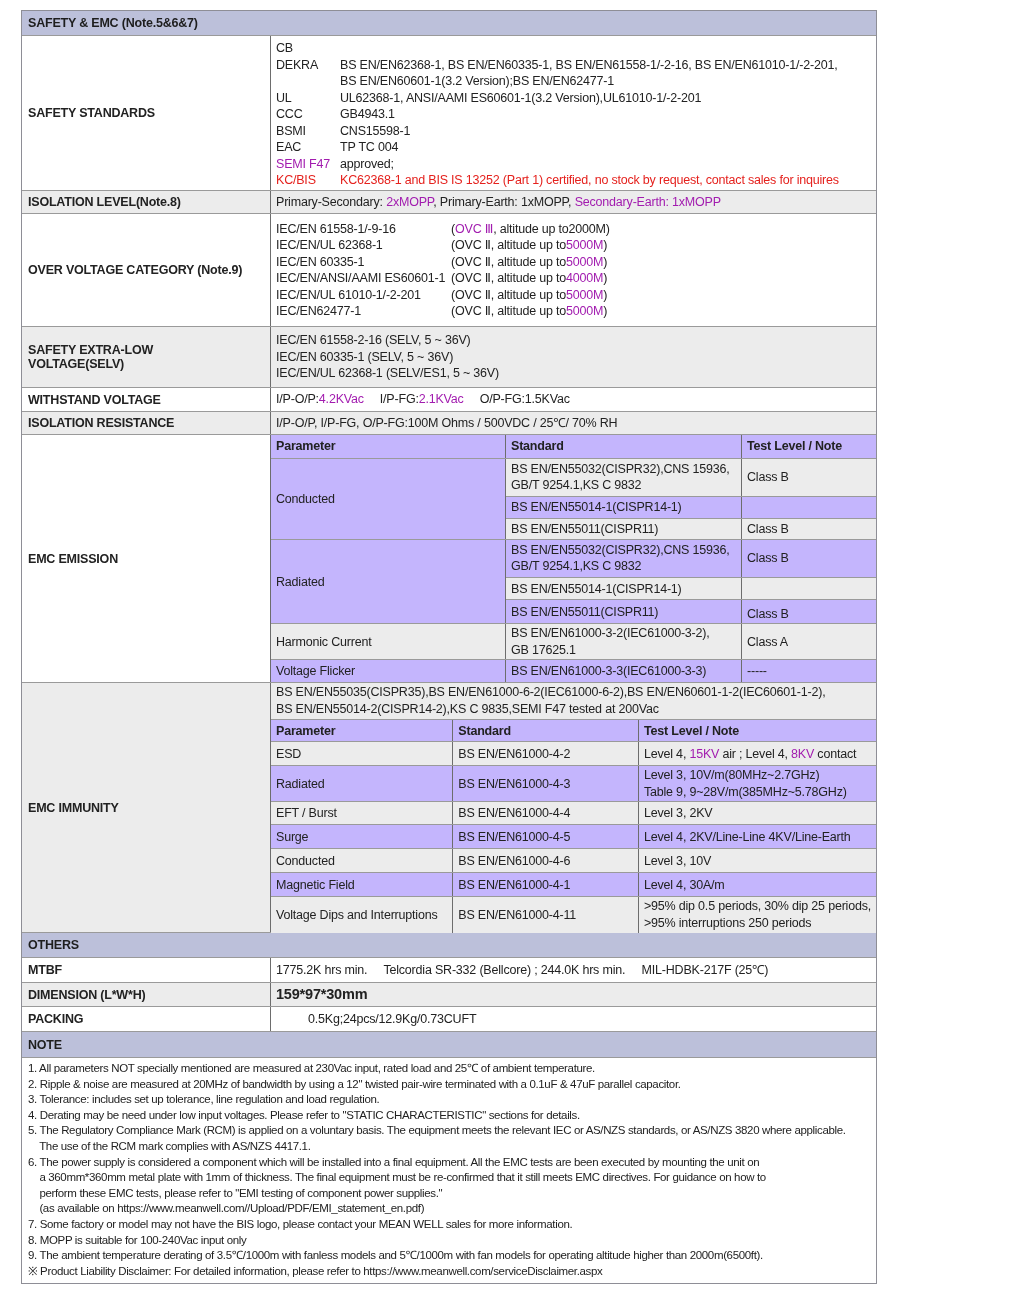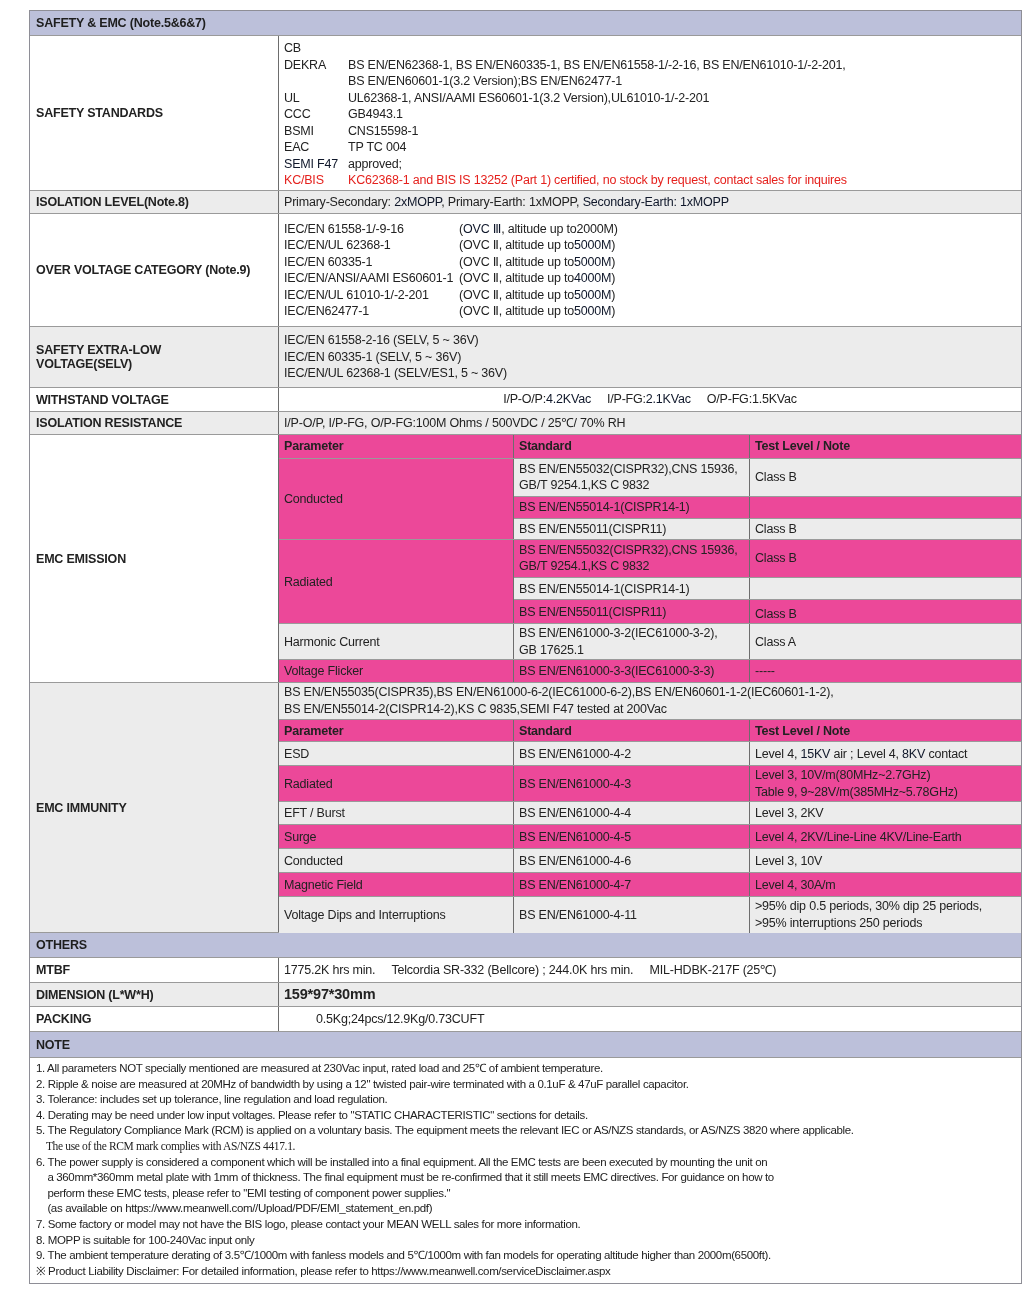--- a/index.html
+++ b/index.html
@@ -1,40 +1,40 @@
 <!DOCTYPE html>
 <html><head>
 <meta charset="utf-8">
 <style>
   html, body { margin:0; padding:0; background:#ffffff; }
   body { width:1024px; height:1291px; position:relative; font-family:"Liberation Sans", sans-serif; color:#222; font-size:12px; overflow:hidden; }
-  .sheet { position:absolute; left:29px; top:10px; width:993px; border:1px solid #8e8e96; box-sizing:border-box; }
+  .sheet { position:absolute; left:21px; top:10px; width:856px; border:1px solid #8e8e96; box-sizing:border-box; }
   .row { display:flex; border-bottom:1px solid #9a9a9a; box-sizing:border-box; }
   .row:last-child { border-bottom:none; }
   .hdr { background:#bcc0da; font-weight:bold; font-size:12.5px; padding:0 6px; display:flex; align-items:center; color:#1e1e1e; letter-spacing:-0.2px; }
   .lbl { width:249px; flex:none; font-weight:bold; padding:0 6px; display:flex; align-items:center; border-right:1px solid #6d6d6d; box-sizing:border-box; font-size:12.5px; letter-spacing:-0.2px; }
   .val { flex:1; padding:0 5px; display:flex; flex-direction:column; justify-content:center; box-sizing:border-box; font-size:12.5px; letter-spacing:-0.2px; }
   .gray { background:#ececec; }
   .white { background:#ffffff; }
-  .teal { color:#0f172a; }
+  .teal { color:#a21caf; }
   .red { color:#e5211d; }
   .line { line-height:16.5px; white-space:nowrap; }
   .kv { display:flex; }
   .kv .k { width:64px; flex:none; }
   .ovc { display:flex; }
   .ovc .k { width:175px; flex:none; }
   
   .sub { width:100%; border-collapse:collapse; font-size:12.5px; letter-spacing:-0.2px; }
   .sub td { border-bottom:1px solid #9a9a9a; padding:0 5px; vertical-align:middle; }
   .sub tr:last-child td { border-bottom:none; }
   .sub td.c1 { width:224px; border-right:1px solid #6d6d6d; }
   .sub td.c2 { width:225px; border-right:1px solid #6d6d6d; }
   .sub .th { font-weight:bold; }
   .cell-gray { background:#ececec; }
-  .cell-white { background:#ec4899; }
+  .cell-white { background:#c4b5fd; }
   .notes { padding:3px 6px 4px 6px; font-size:11.5px; letter-spacing:-0.35px; line-height:15.6px; }
   .notes .n { white-space:nowrap; }
   .dim { font-size:14.5px; font-weight:bold; }
 </style>
 </head>
 <body>
 
 <div class="sheet">
 
   <div class="row hdr" style="height:25px;">
@@ -148,21 +148,21 @@
       <span>SAFETY EXTRA-LOW</span>
       <span>VOLTAGE(SELV)</span>
     </div>
     <div class="val">
       <div class="line">IEC/EN 61558-2-16 (SELV, 5 ~ 36V)</div>
       <div class="line">IEC/EN 60335-1 (SELV, 5 ~ 36V)</div>
       <div class="line">IEC/EN/UL 62368-1 (SELV/ES1, 5 ~ 36V)</div>
     </div>
   </div>
 
-  <div class="row white" style="height:24px;text-align:center;">
+  <div class="row white" style="height:24px;">
     <div class="lbl">WITHSTAND VOLTAGE</div>
     <div class="val">
       <div class="line"><span>I/P-O/P:</span><span class="teal">4.2KVac</span><span style="display:inline-block;width:16px;"></span><span>I/P-FG:</span><span class="teal">2.1KVac</span><span style="display:inline-block;width:16px;"></span><span>O/P-FG:1.5KVac</span></div>
     </div>
   </div>
 
   <div class="row gray" style="height:23px;">
     <div class="lbl">ISOLATION RESISTANCE</div>
     <div class="val">
       <div class="line">I/P-O/P, I/P-FG, O/P-FG:100M Ohms / 500VDC / 25℃/ 70% RH</div>
@@ -268,21 +268,21 @@
           <td class="c2 cell-white">BS EN/EN61000-4-5</td>
           <td class="cell-white">Level 4, 2KV/Line-Line 4KV/Line-Earth</td>
         </tr>
         <tr style="height:24px;">
           <td class="c1 cell-gray">Conducted</td>
           <td class="c2 cell-gray">BS EN/EN61000-4-6</td>
           <td class="cell-gray">Level 3, 10V</td>
         </tr>
         <tr style="height:24px;">
           <td class="c1 cell-white">Magnetic Field</td>
-          <td class="c2 cell-white">BS EN/EN61000-4-7</td>
+          <td class="c2 cell-white">BS EN/EN61000-4-1</td>
           <td class="cell-white">Level 4, 30A/m</td>
         </tr>
         <tr style="height:36px;">
           <td class="c1 cell-gray">Voltage Dips and Interruptions</td>
           <td class="c2 cell-gray">BS EN/EN61000-4-11</td>
           <td class="cell-gray">
                 <div class="line">&gt;95% dip 0.5 periods, 30% dip 25 periods,</div>
                 <div class="line">&gt;95% interruptions 250 periods</div>
               </td>
         </tr>
@@ -320,21 +320,21 @@
     <span>NOTE</span>
   </div>
 
   <div class="row white">
     <div class="notes">
       <div class="n" style="white-space:pre;">1. All parameters NOT specially mentioned are measured at 230Vac input, rated load and 25℃ of ambient temperature.</div>
       <div class="n" style="white-space:pre;">2. Ripple &amp; noise are measured at 20MHz of bandwidth by using a 12" twisted pair-wire terminated with a 0.1uF &amp; 47uF parallel capacitor.</div>
       <div class="n" style="white-space:pre;">3. Tolerance: includes set up tolerance, line regulation and load regulation.</div>
       <div class="n" style="white-space:pre;">4. Derating may be need under low input voltages. Please refer to "STATIC CHARACTERISTIC" sections for details.</div>
       <div class="n" style="white-space:pre;">5. The Regulatory Compliance Mark (RCM) is applied on a voluntary basis. The equipment meets the relevant IEC or AS/NZS standards, or AS/NZS 3820 where applicable.</div>
-      <div class="n" style="white-space:pre;font-family:Liberation Serif, serif;">    The use of the RCM mark complies with AS/NZS 4417.1.</div>
+      <div class="n" style="white-space:pre;">    The use of the RCM mark complies with AS/NZS 4417.1.</div>
       <div class="n" style="white-space:pre;">6. The power supply is considered a component which will be installed into a final equipment. All the EMC tests are been executed by mounting the unit on</div>
       <div class="n" style="white-space:pre;">    a 360mm*360mm metal plate with 1mm of thickness. The final equipment must be re-confirmed that it still meets EMC directives. For guidance on how to</div>
       <div class="n" style="white-space:pre;">    perform these EMC tests, please refer to "EMI testing of component power supplies."</div>
       <div class="n" style="white-space:pre;">    (as available on https://www.meanwell.com//Upload/PDF/EMI_statement_en.pdf)</div>
       <div class="n" style="white-space:pre;">7. Some factory or model may not have the BIS logo, please contact your MEAN WELL sales for more information.</div>
       <div class="n" style="white-space:pre;">8. MOPP is suitable for 100-240Vac input only</div>
       <div class="n" style="white-space:pre;">9. The ambient temperature derating of 3.5℃/1000m with fanless models and 5℃/1000m with fan models for operating altitude higher than 2000m(6500ft).</div>
       <div class="n" style="white-space:pre;">※ Product Liability Disclaimer: For detailed information, please refer to https://www.meanwell.com/serviceDisclaimer.aspx</div>
     </div>
   </div>

